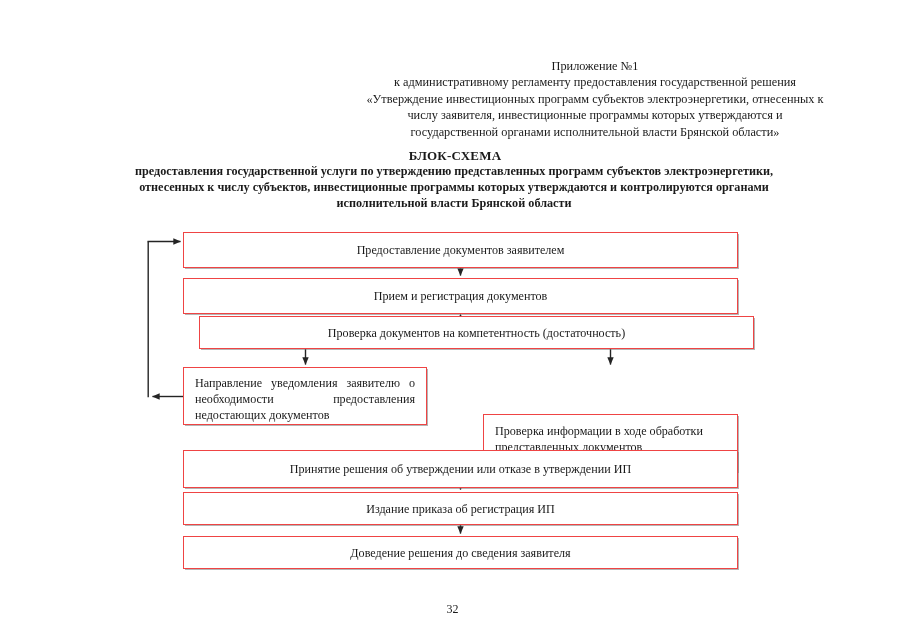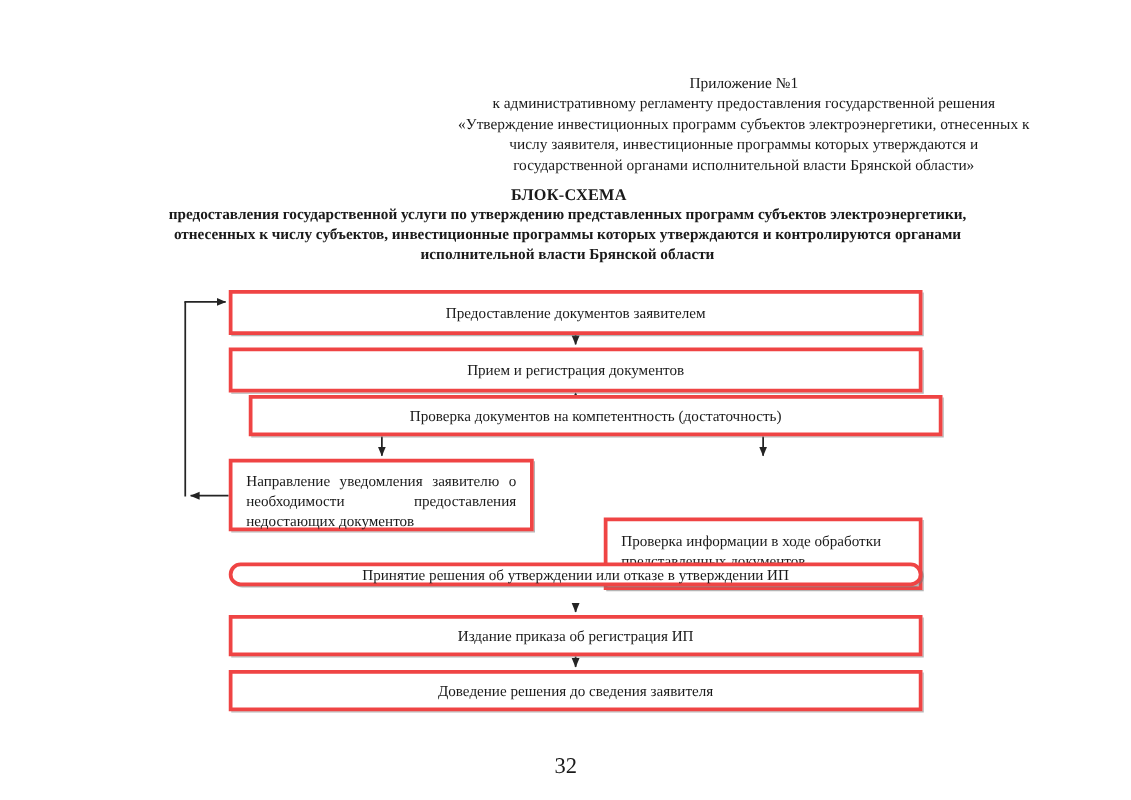--- a/index.html
+++ b/index.html
@@ -66,21 +66,21 @@
     position: absolute;
     left: 0;
     top: 0;
     width: 905px;
     height: 640px;
     pointer-events: none;
   }
 
   .node {
     position: absolute;
-    border: 3px solid #ef4444;
+    border: 1px solid #ef4444;
     background: #ffffff;
     box-sizing: border-box;
     font-size: 12.1px;
     line-height: 16px;
     box-shadow: 1.5px 1.5px 0 -0.5px rgba(120,120,120,0.55);
   }
   .node .node-label {
     display: block;
   }
   
@@ -104,21 +104,21 @@
     margin-top: 47px;
   }
 
   
   #page-number {
     position: absolute;
     left: 0;
     top: 602px;
     width: 905px;
     text-align: center;
-    font-size: 18px;
+    font-size: 12px;
   }
 </style>
 </head>
 <body>
 
 <div id="appendix-header">
   <div class="hdr-line">Приложение №1</div>
   <div class="hdr-line">к административному регламенту предоставления государственной решения</div>
   <div class="hdr-line">«Утверждение инвестиционных программ субъектов электроэнергетики, отнесенных к</div>
   <div class="hdr-line">числу заявителя, инвестиционные программы которых утверждаются и</div>
@@ -194,21 +194,21 @@
   </div>
 
   <div class="node justified" style="left:183px; top:367px; width:244px; height:58px;">
     <span class="node-label">Направление уведомления заявителю о необходимости предоставления недостающих документов</span>
   </div>
 
   <div class="node leftaligned" style="left:483px; top:367px; width:255px; height:58px;">
     <span class="node-label">Проверка информации в ходе обработки представленных документов</span>
   </div>
 
-  <div class="node centered" style="left:183px; top:450px; width:555px; height:19px;border-radius:11px;">
+  <div class="node centered" style="left:183px; top:450px; width:555px; height:38px;">
     <span class="node-label">Принятие решения об утверждении или отказе в утверждении ИП</span>
   </div>
 
   <div class="node centered" style="left:183px; top:492px; width:555px; height:33px;">
     <span class="node-label">Издание приказа об регистрация ИП</span>
   </div>
 
   <div class="node centered" style="left:183px; top:536px; width:555px; height:33px;">
     <span class="node-label">Доведение решения до сведения заявителя</span>
   </div>

